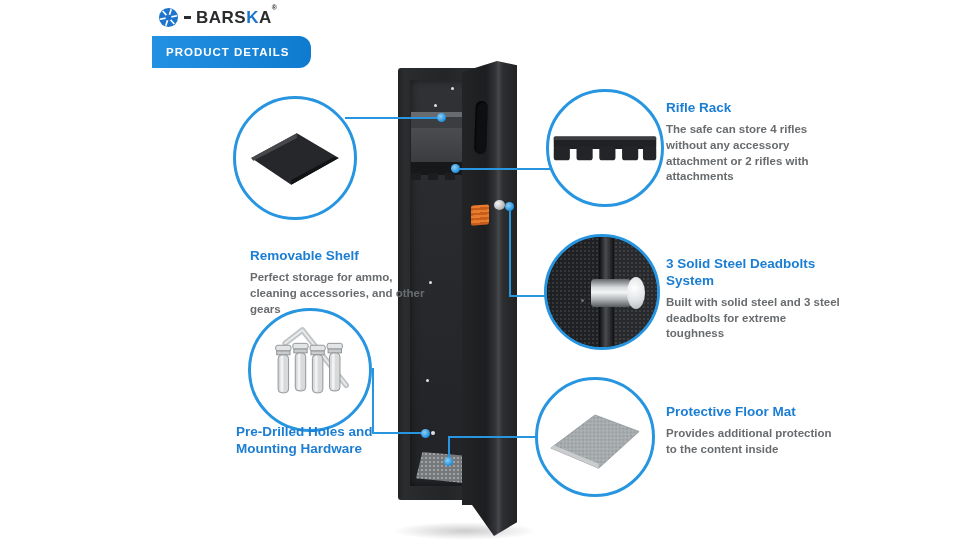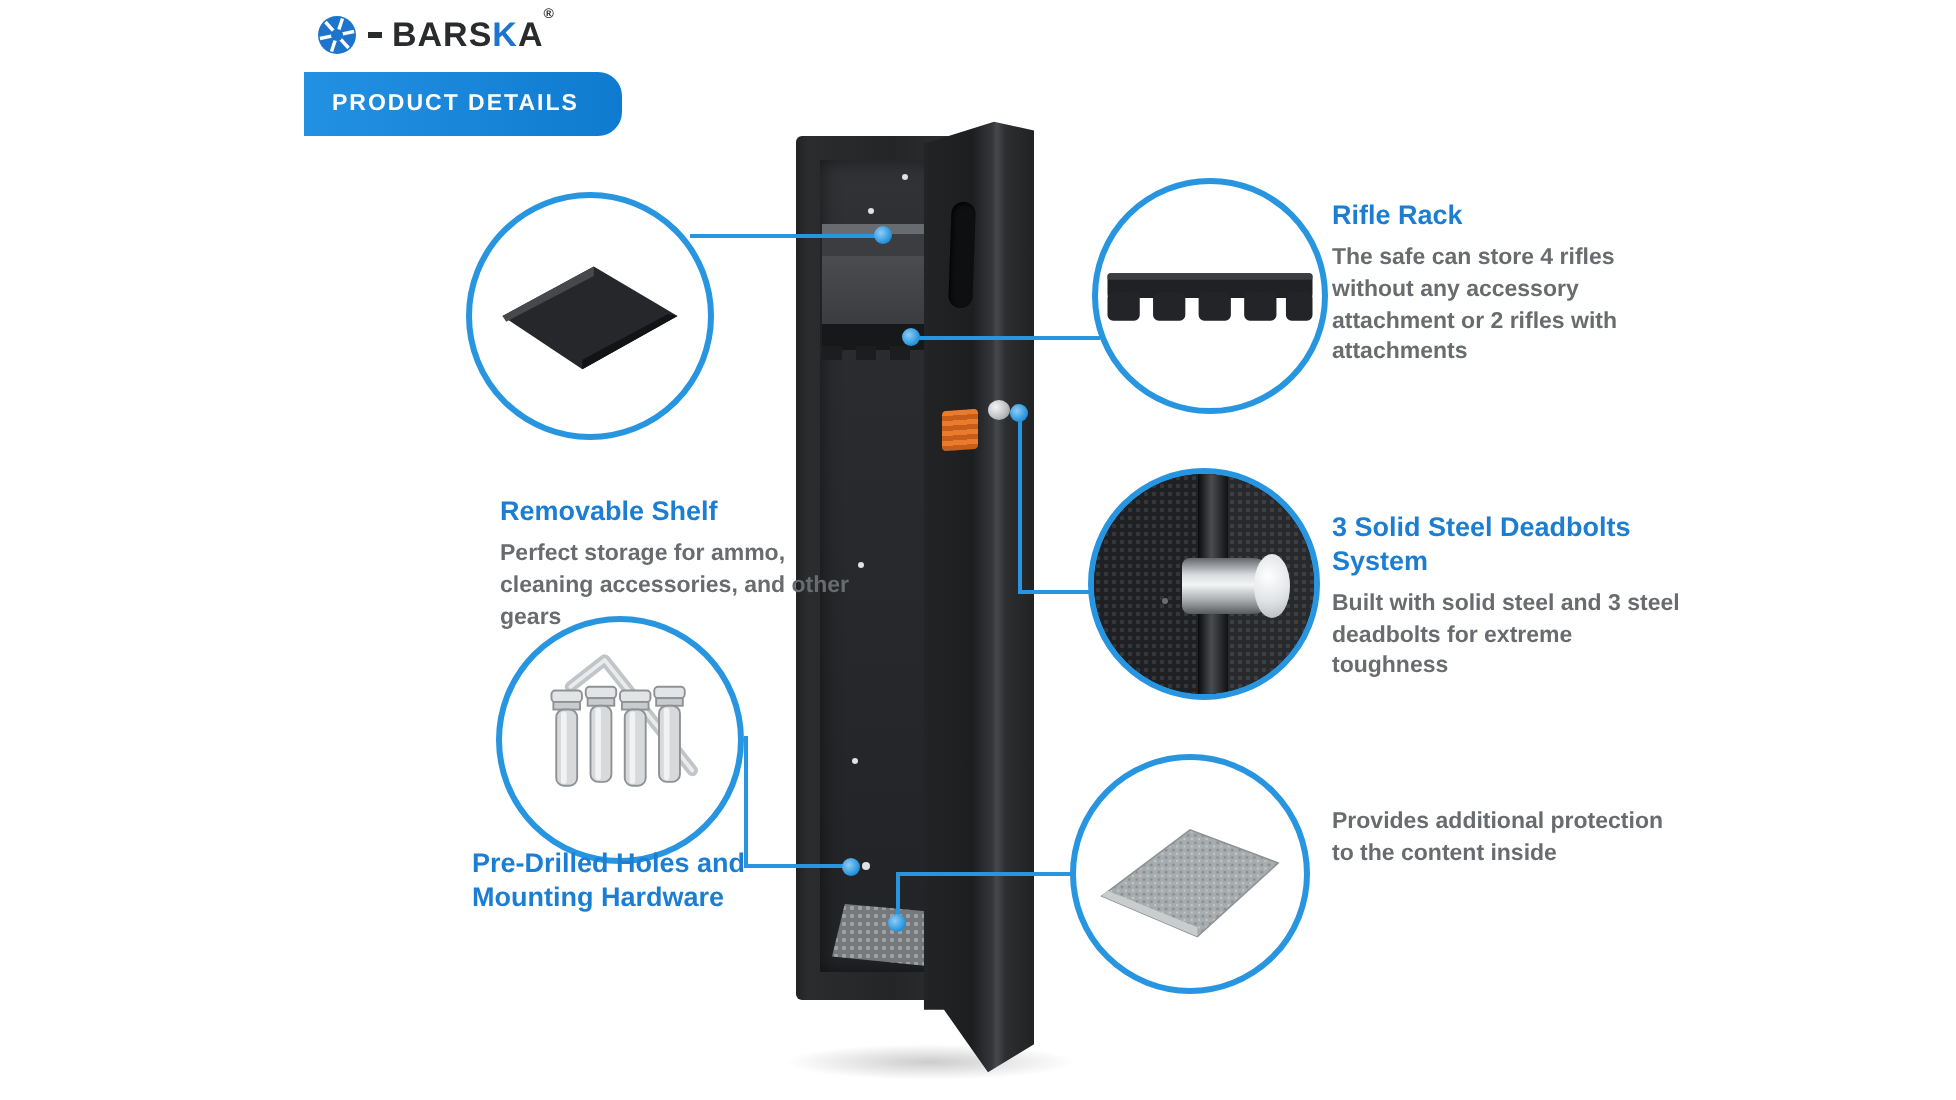--- a/index.html
+++ b/index.html
@@ -216,16 +216,17 @@
   <div class="callout-text" style="left:666px;top:256px;width:180px;">
     <h3>3 Solid Steel Deadbolts System</h3>
     <p>Built with solid steel and 3 steel deadbolts for extreme toughness</p>
   </div>
 
   <div class="callout-text" style="left:236px;top:424px;width:188px;">
     <h3>Pre-Drilled Holes and Mounting Hardware</h3>
   </div>
 
   <div class="callout-text" style="left:666px;top:404px;width:176px;">
+    <h3>Protective Floor Mat</h3>
     <p>Provides additional protection to the content inside</p>
   </div>
 
 </div>
 
 </body></html>

